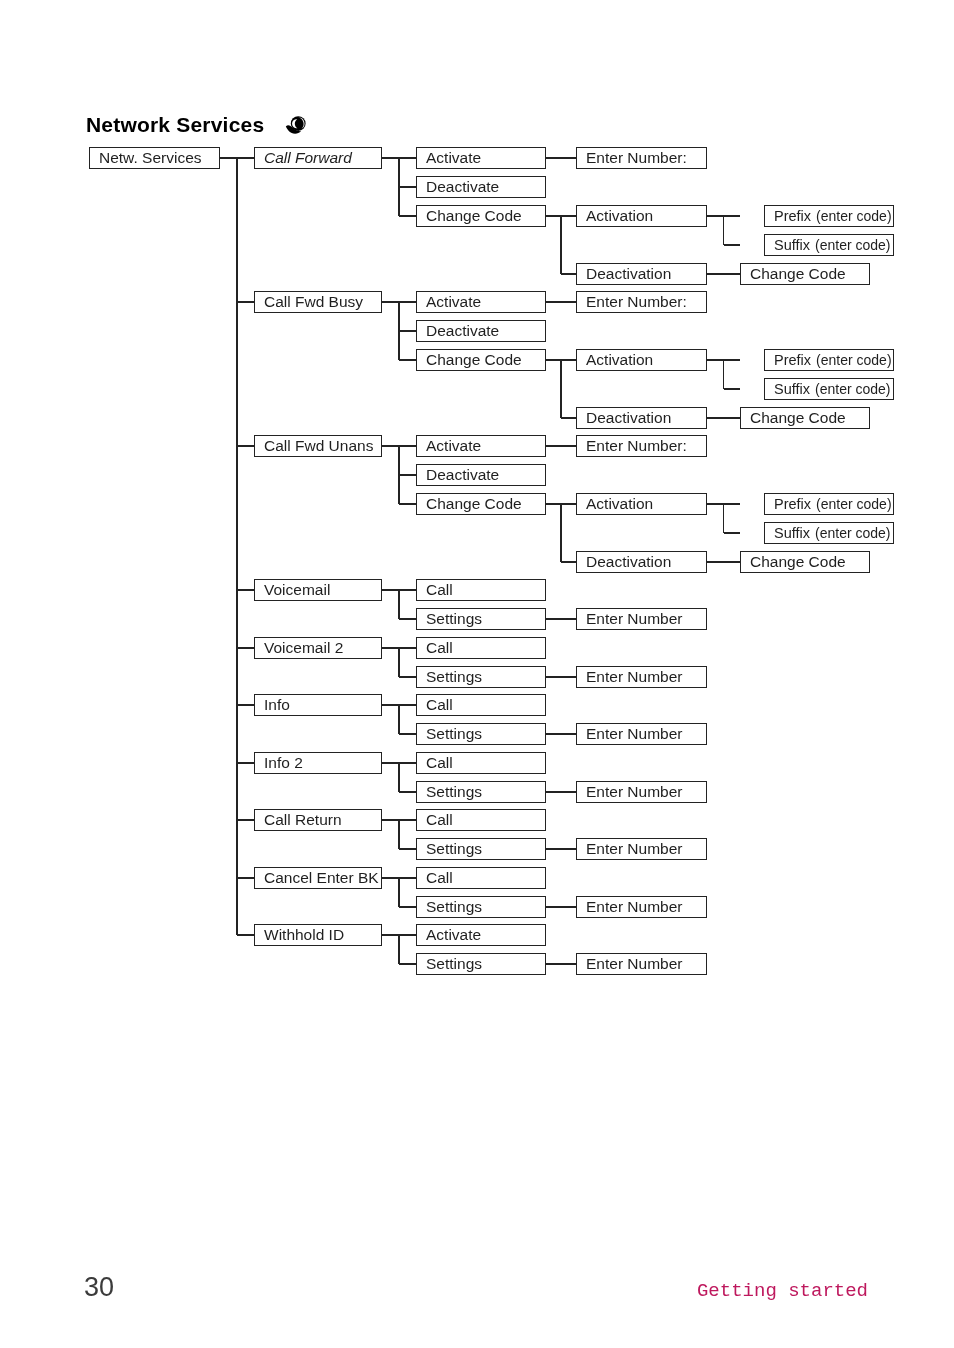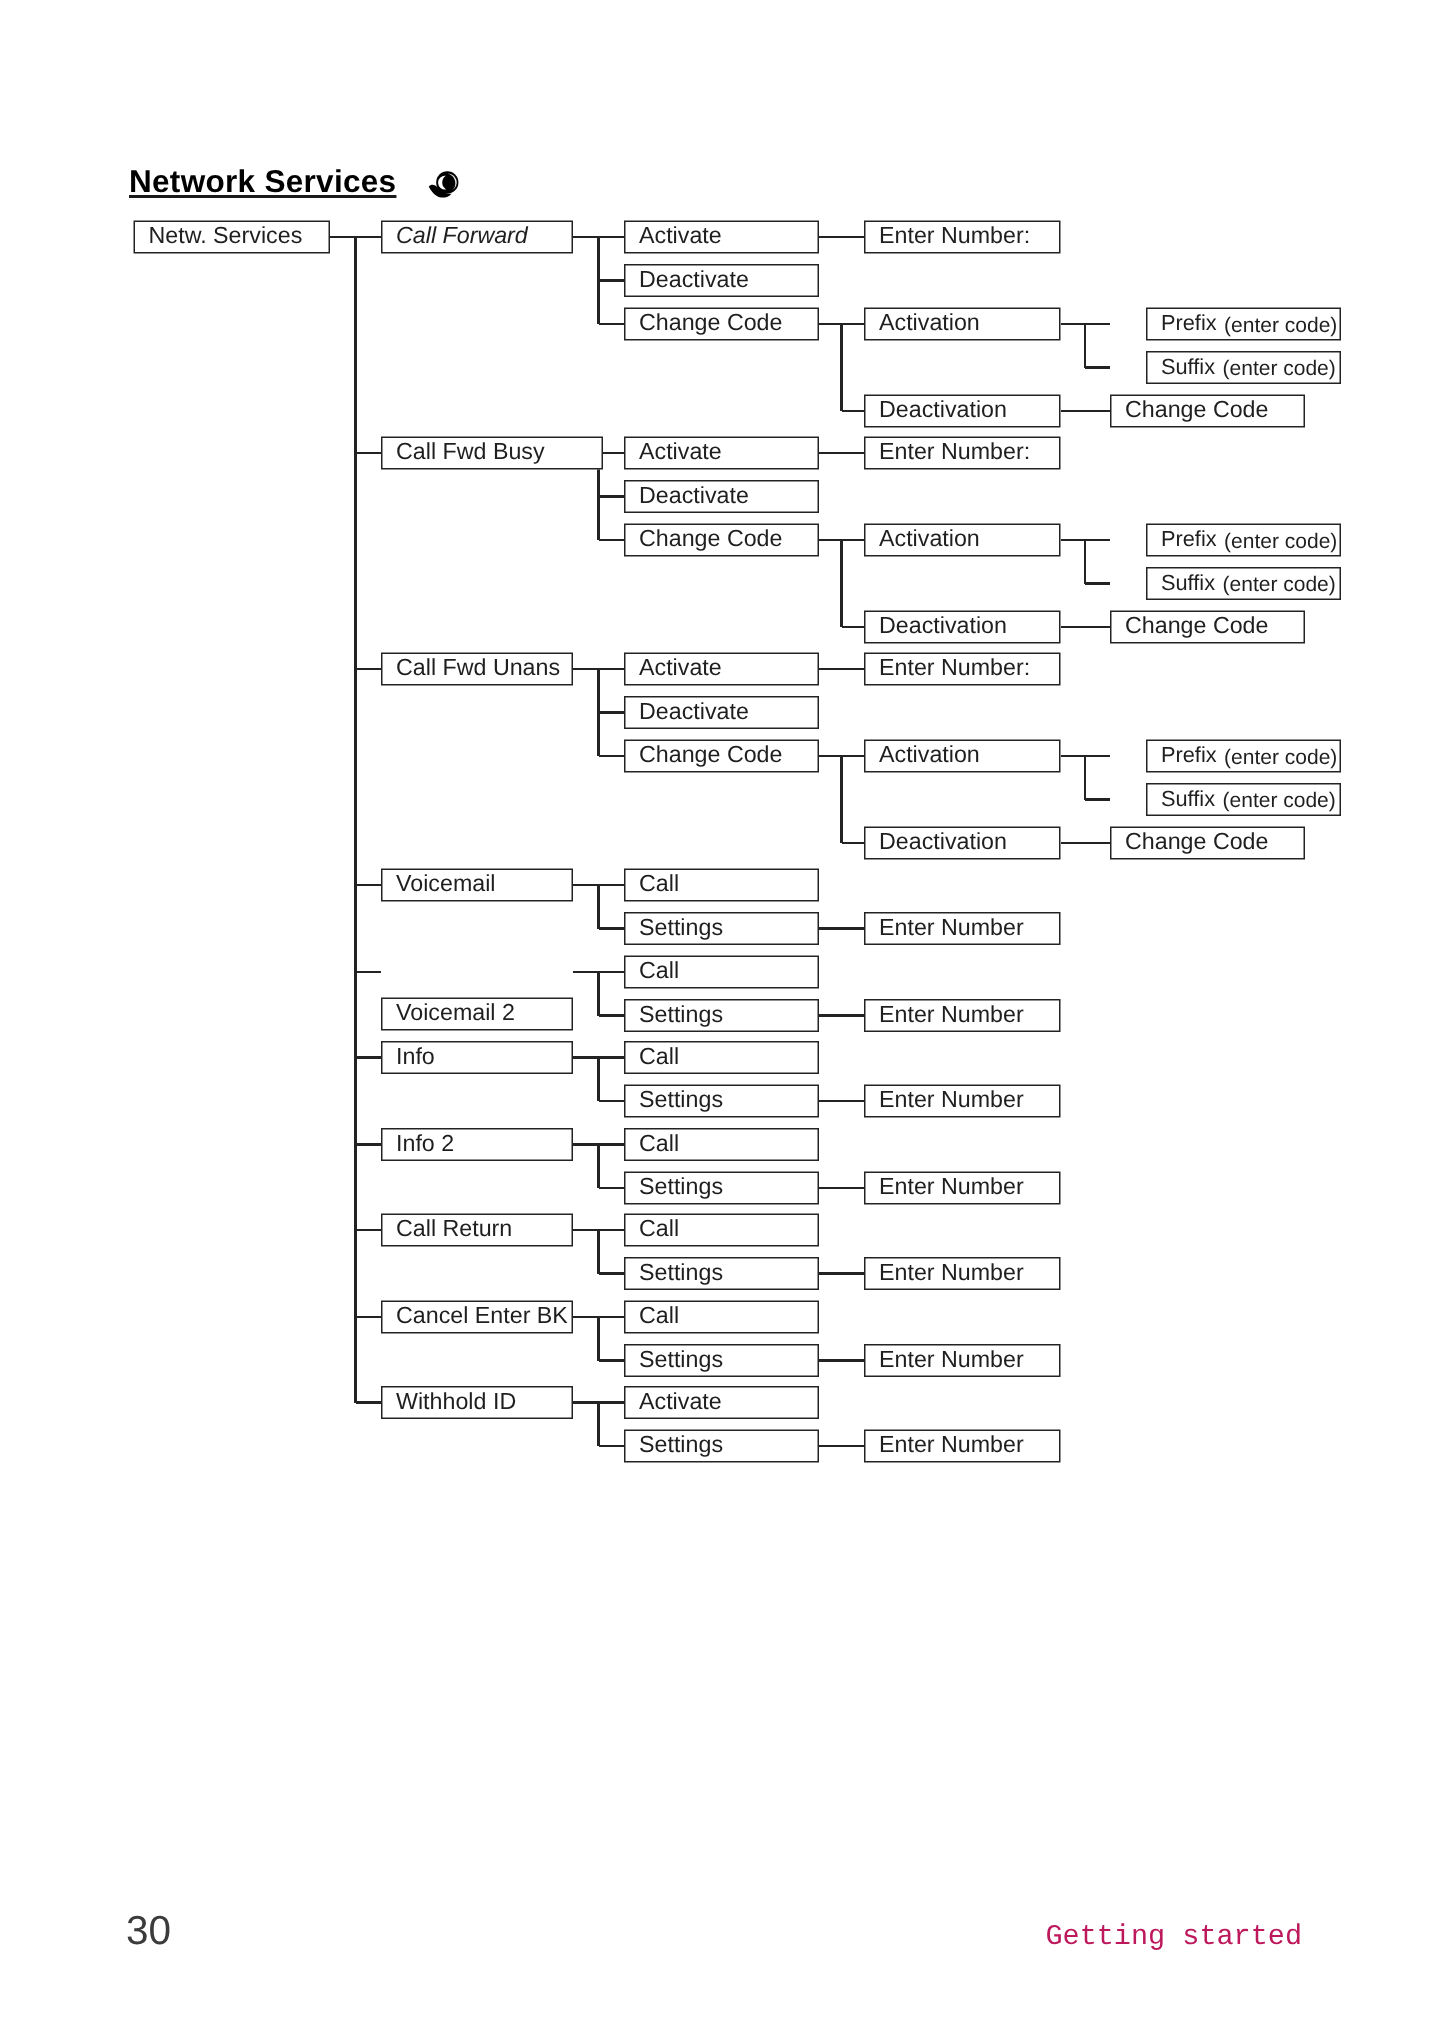--- a/index.html
+++ b/index.html
@@ -16,23 +16,22 @@
     overflow: hidden;
   }
 
   
   #page-title-row {
     position: absolute;
     left: 86px;
     top: 110px;
     height: 30px;
     display: flex;
-    align-items: flex-start;
+    align-items: center;
     gap: 20px;
-    text-decoration: underline;
   }
   #page-title {
     font-size: 21px;
     font-weight: bold;
     letter-spacing: 0.2px;
     color: #000000;
     white-space: nowrap;
   }
   #title-icon {
     display: block;
@@ -256,21 +255,21 @@
     <div class="node small" style="left: 740px; top: 234px; width: 130px; height: 22px;">
       <span class="lbl">Suffix</span>
       <span class="note">(enter code)</span>
     </div>
     <div class="node" style="left: 576px; top: 263px; width: 131px; height: 22px;">
       <span class="lbl">Deactivation</span>
     </div>
     <div class="node" style="left: 740px; top: 263px; width: 130px; height: 22px;">
       <span class="lbl">Change Code</span>
     </div>
-    <div class="node" style="left: 254px; top: 291px; width: 148px; height: 22px;">
+    <div class="node" style="left: 254px; top: 291px; width: 128px; height: 22px;">
       <span class="lbl">Call Fwd Busy</span>
     </div>
     <div class="node" style="left: 416px; top: 291px; width: 130px; height: 22px;">
       <span class="lbl">Activate</span>
     </div>
     <div class="node" style="left: 576px; top: 291px; width: 131px; height: 22px;">
       <span class="lbl">Enter Number:</span>
     </div>
     <div class="node" style="left: 416px; top: 320px; width: 130px; height: 22px;">
       <span class="lbl">Deactivate</span>
@@ -332,21 +331,21 @@
     </div>
     <div class="node" style="left: 416px; top: 579px; width: 130px; height: 22px;">
       <span class="lbl">Call</span>
     </div>
     <div class="node" style="left: 416px; top: 608px; width: 130px; height: 22px;">
       <span class="lbl">Settings</span>
     </div>
     <div class="node" style="left: 576px; top: 608px; width: 131px; height: 22px;">
       <span class="lbl">Enter Number</span>
     </div>
-    <div class="node" style="left: 254px; top: 637px; width: 128px; height: 22px; margin-top: 28px;">
+    <div class="node" style="left: 254px; top: 637px; width: 128px; height: 22px;">
       <span class="lbl">Voicemail 2</span>
     </div>
     <div class="node" style="left: 416px; top: 637px; width: 130px; height: 22px;">
       <span class="lbl">Call</span>
     </div>
     <div class="node" style="left: 416px; top: 666px; width: 130px; height: 22px;">
       <span class="lbl">Settings</span>
     </div>
     <div class="node" style="left: 576px; top: 666px; width: 131px; height: 22px;">
       <span class="lbl">Enter Number</span>

